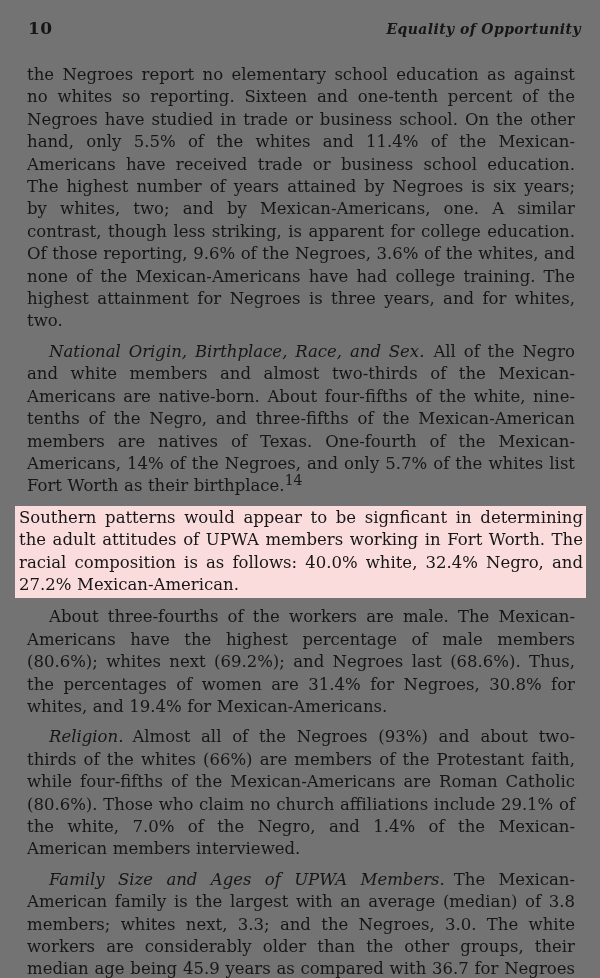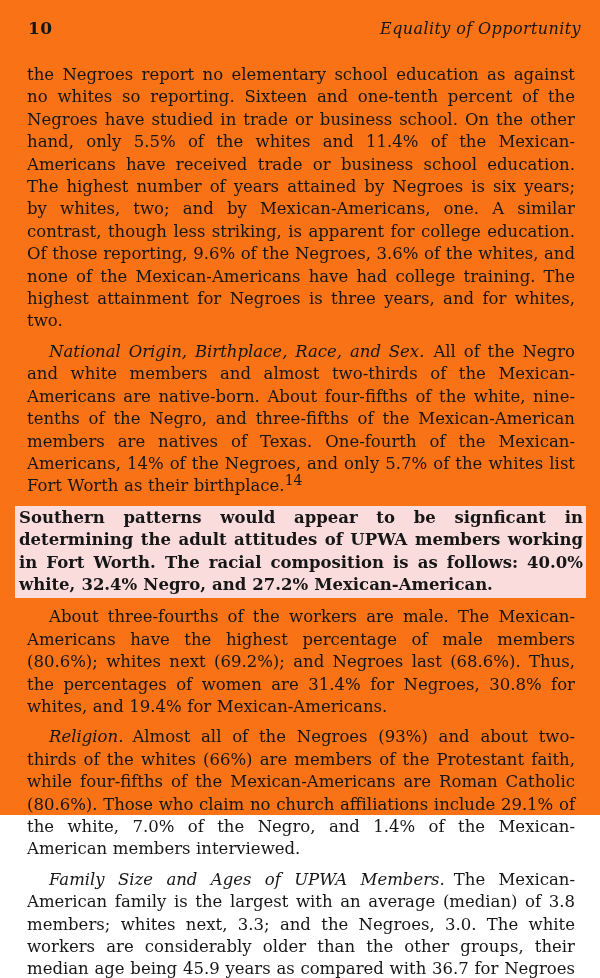--- a/index.html
+++ b/index.html
@@ -10,39 +10,39 @@
   body {
     width: 600px;
     height: 978px;
     overflow: hidden;
     font-family: "DejaVu Serif", "Liberation Serif", serif;
     color: #161616;
   }
   .page {
     box-sizing: border-box;
     width: 600px;
-    height: 815px;
+    height: 978px;
     padding: 16px 17px 0 19px;
-    background: #f97316;
+    background: #737373;
   }
   .running-head {
     display: flex;
     justify-content: space-between;
     align-items: baseline;
     margin: 2px 0 0 0;
     padding-left: 9px;
   }
   .page-number {
     font-size: 17px;
     font-weight: bold;
     letter-spacing: 0.5px;
   }
   .running-title {
-    font-size: 16px;
-    font-weight: normal;
+    font-size: 14px;
+    font-weight: bold;
     font-style: italic;
     letter-spacing: 0.4px;
     padding-right: 2px;
   }
   .body-text {
     margin-top: 26px;
     font-size: 16.5px;
     line-height: 22.4px;
     text-align: justify;
     word-spacing: 0.02em;
@@ -69,21 +69,20 @@
     width: 9px;
   }
   sup.footnote {
     font-size: 14px;
     line-height: 0;
     vertical-align: super;
   }
   .highlight-block {
     margin: 0 -3px 0 -4px;
     padding: 1px 3px 2px 4px;
-    font-weight: bold;
   }
 </style>
 </head>
 <body>
 
 <div class="page">
 
   <div class="running-head">
     <span class="page-number">10</span>
     <span class="running-title">Equality of Opportunity</span>

